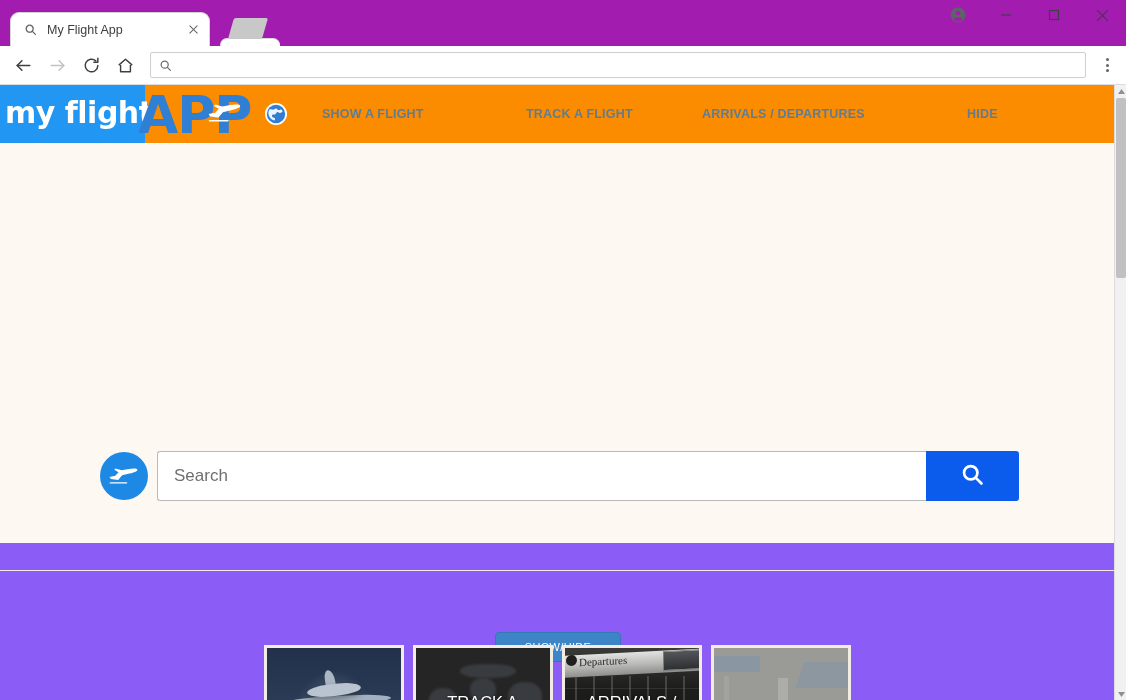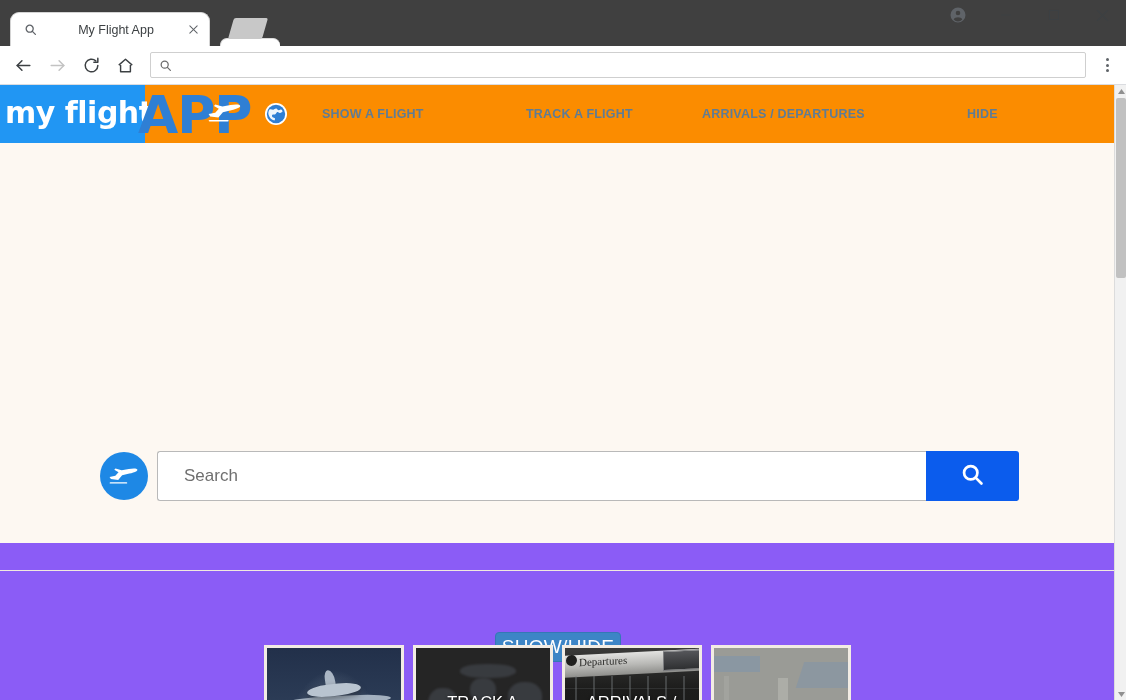--- a/index.html
+++ b/index.html
@@ -9,24 +9,23 @@
     font-family: "Liberation Sans", sans-serif;
     background: #ffffff;
   }
 
   
   #browser-chrome { width: 1126px; background: #ffffff; }
 
   #tabstrip {
     position: relative;
     height: 46px;
-    background: #404040;
+    background: #a21caf;
     display: flex;
     align-items: flex-end;
-    text-align: center;
   }
   .tab {
     position: relative;
     margin-left: 10px;
     width: 200px; height: 34px;
     background: #ffffff;
     border: 1px solid #d4d4d4;
     border-bottom: none;
     border-radius: 9px 9px 0 0;
     display: flex; align-items: center;
@@ -222,21 +221,21 @@
     background: #1e88e5;
     display: flex; align-items: center; justify-content: center;
     margin-right: 9px;
   }
   #search-input {
     width: 769px; height: 50px;
     border: 1px solid #b9b9b9;
     border-right: none;
     border-radius: 3px 0 0 3px;
     background: #ffffff;
-    padding: 0 26px;
+    padding: 0 16px;
     font-family: "Liberation Sans", sans-serif;
     font-size: 17px;
     color: #444;
     outline: none;
   }
   #search-input::placeholder { color: #6f6f6f; }
   #search-submit {
     width: 93px; height: 50px;
     background: #0b5ced;
     border: none;
@@ -253,21 +252,21 @@
   }
   #showhide {
     position: absolute;
     left: 495px; top: 489px;
     width: 126px; height: 30px;
     background: #3d85c6;
     border: 1px solid #3578b5;
     border-radius: 4px;
     color: #ffffff;
     font-family: "Liberation Sans", sans-serif;
-    font-size: 19px;
+    font-size: 11px;
     font-weight: 400;
     letter-spacing: 0.3px;
     cursor: pointer;
   }
 
   
   #cards {
     position: absolute;
     left: 0; top: 560px;
     width: 1114px;

